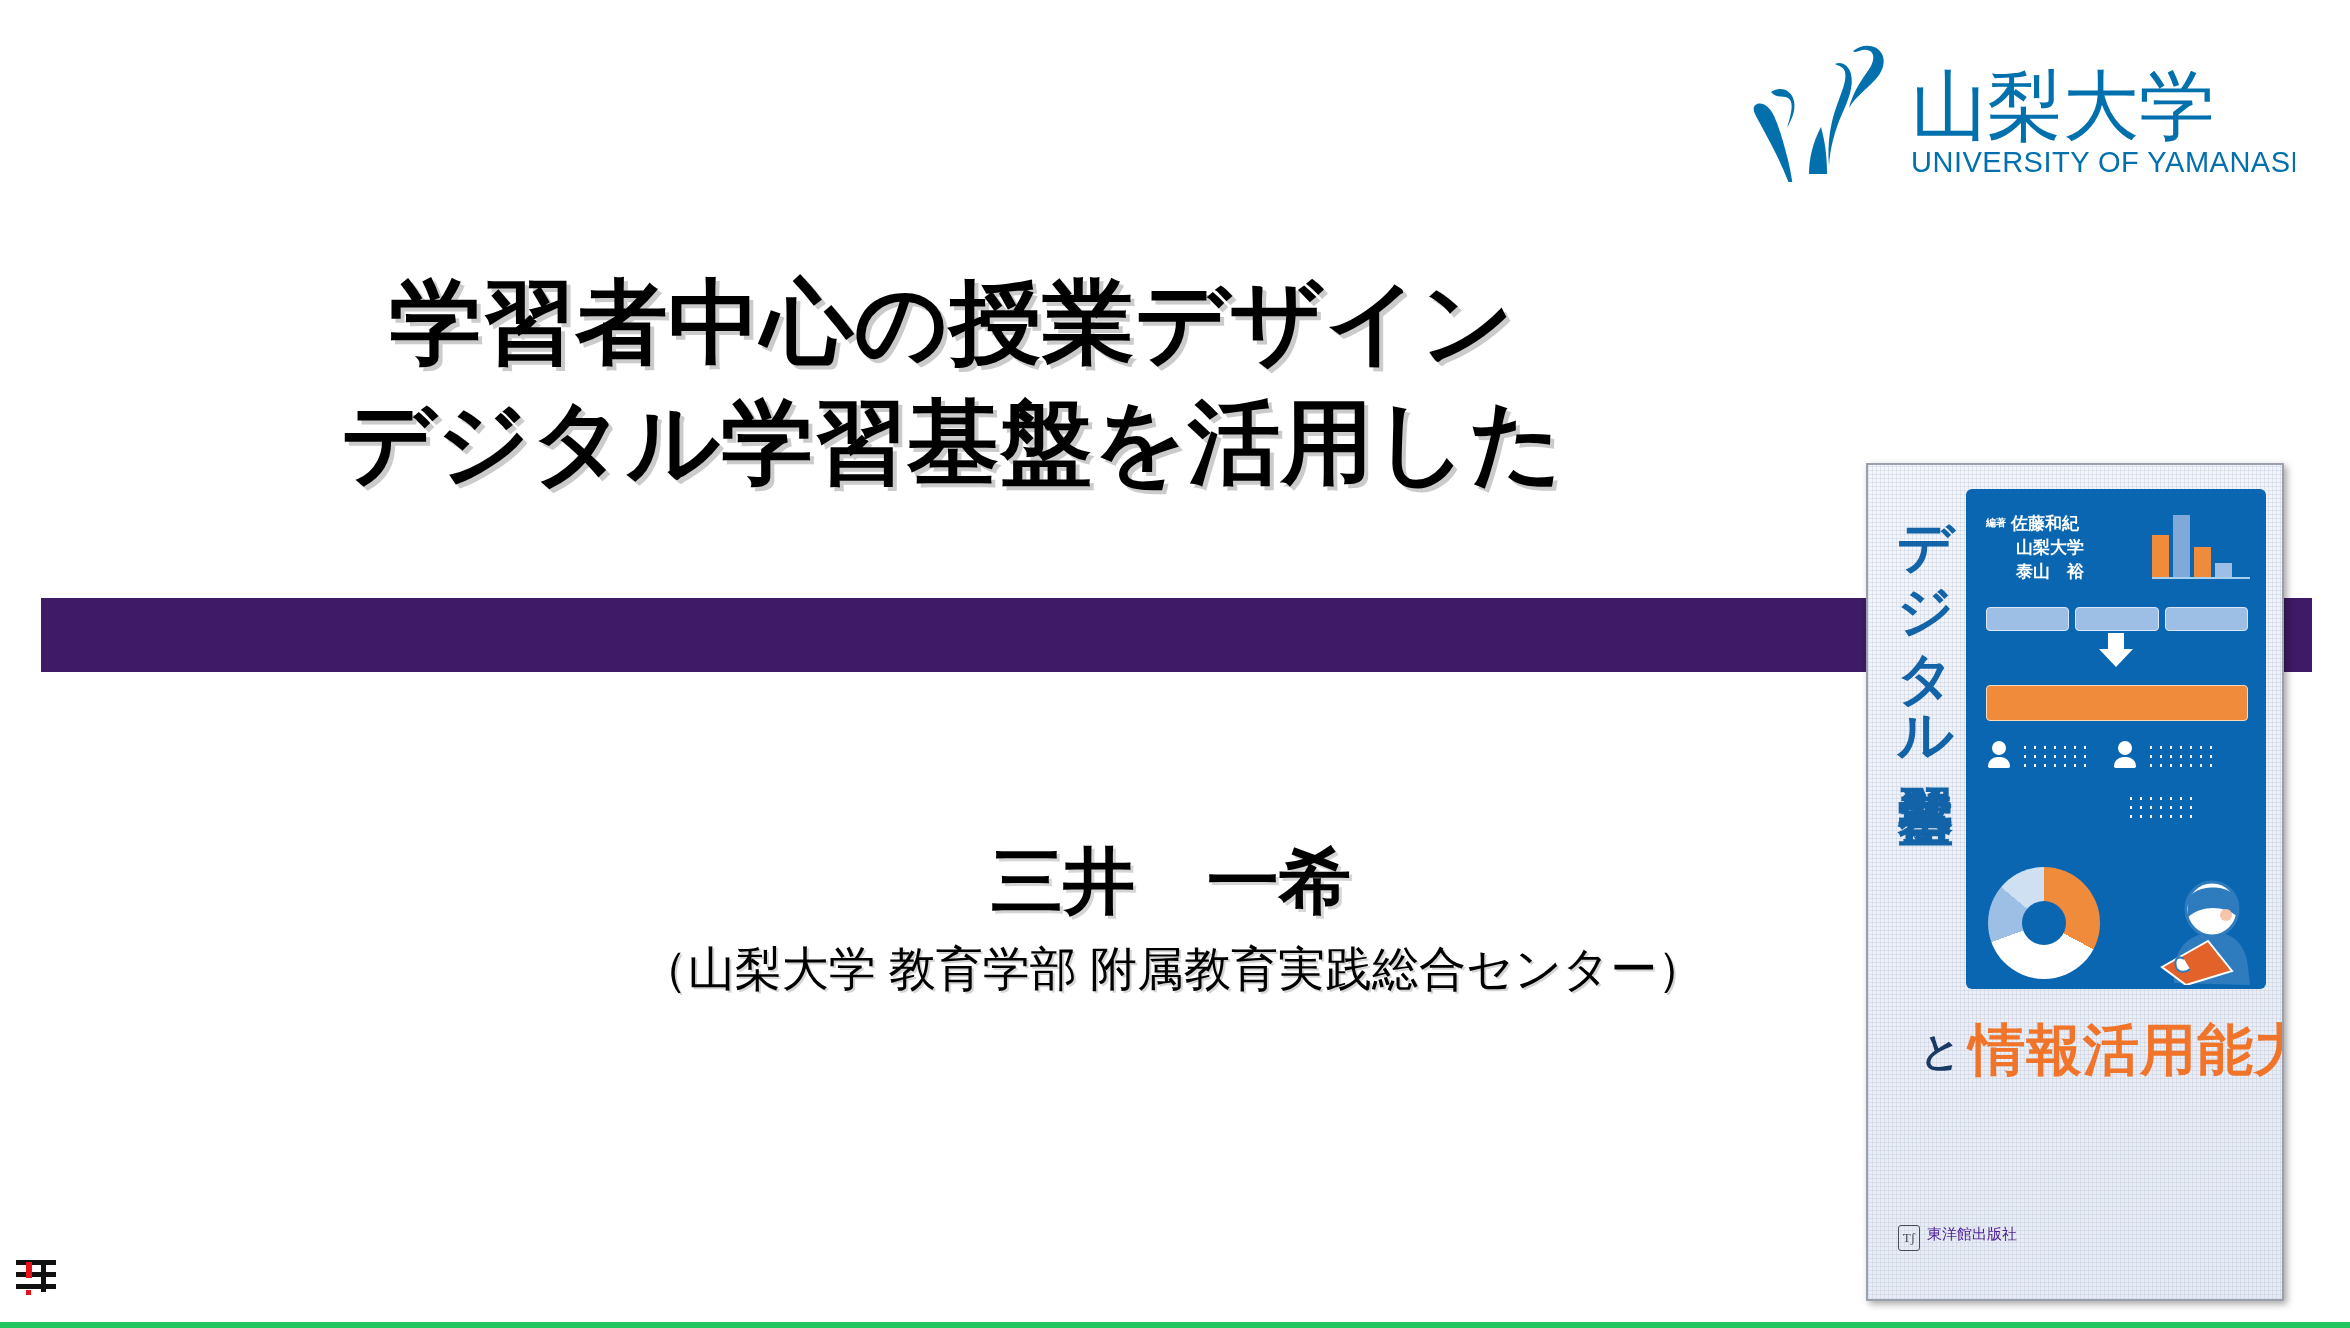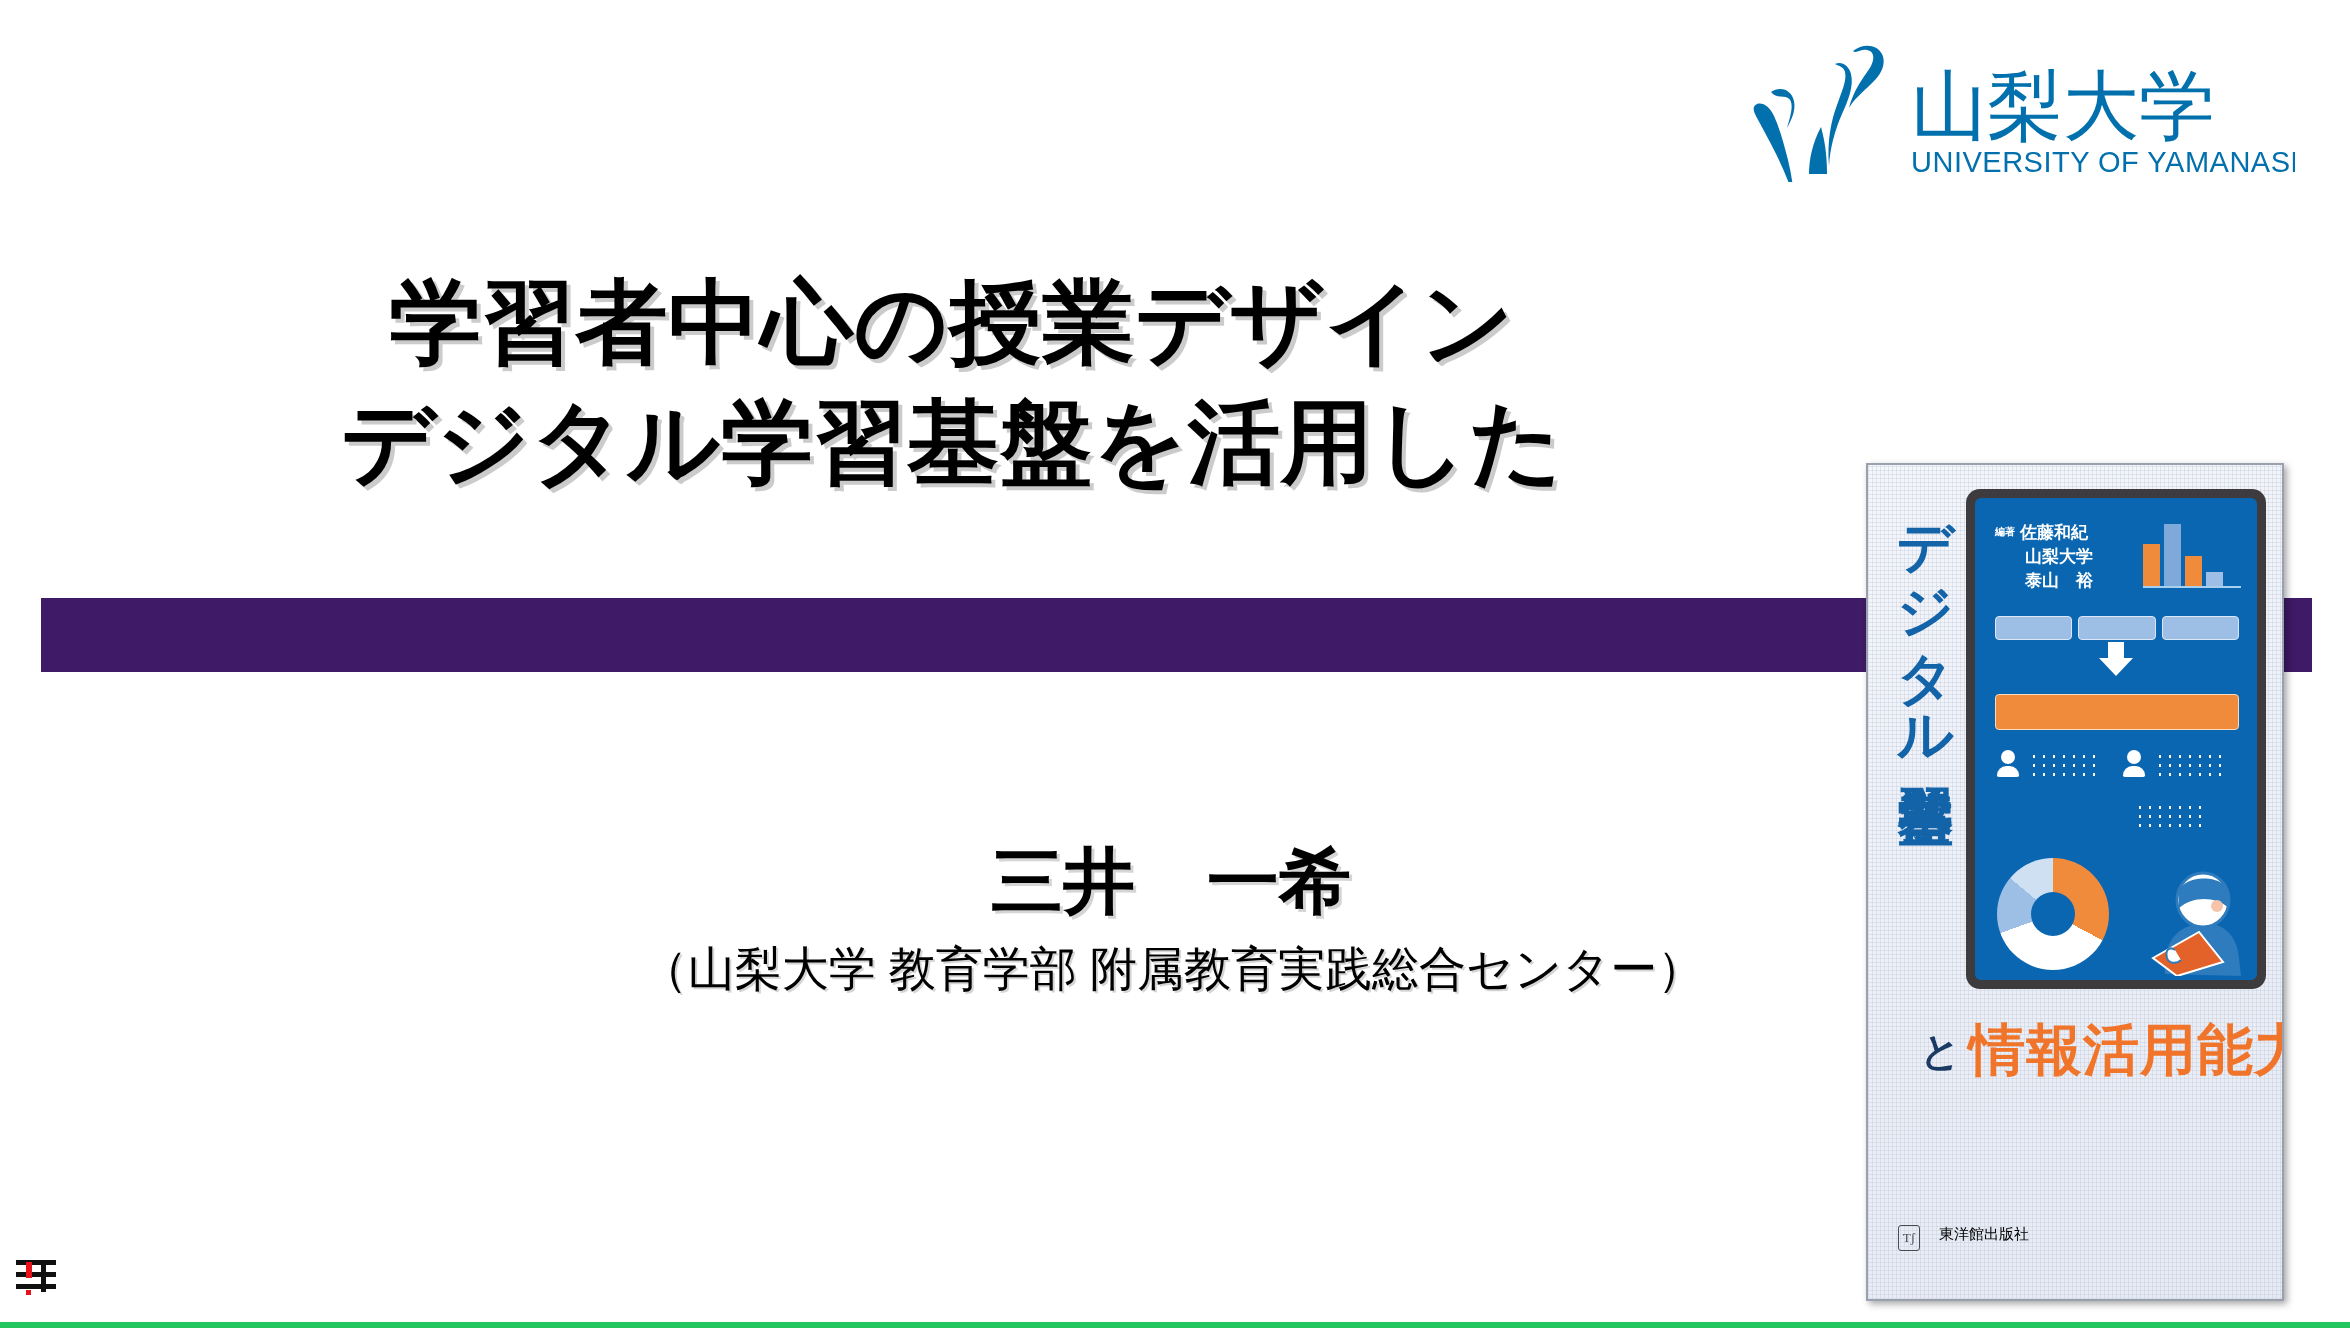--- a/index.html
+++ b/index.html
@@ -134,21 +134,20 @@
   }
   
   #cover-tablet {
     position: absolute;
     left: 98px;
     top: 24px;
     width: 300px;
     height: 500px;
     background: #3d3b3e;
     border-radius: 14px;
-    padding: 9px;
     box-sizing: border-box;
   }
   #cover-screen {
     position: relative;
     width: 100%;
     height: 100%;
     background: #0a66b0;
     border-radius: 6px;
     overflow: hidden;
   }
@@ -312,23 +311,22 @@
     border: 1.5px solid #4a4a52;
     border-radius: 3px;
     font-family: "Liberation Serif", serif;
     font-size: 13px;
     color: #4a4a52;
     display: flex; align-items: center; justify-content: center;
   }
   #cover-pub-name {
     font-family: "DejaVu Sans", "Liberation Sans", sans-serif;
     font-size: 15px;
-    color: #000000;
+    color: #4c1d95;
     letter-spacing: 0px;
-    margin-left: 12px;
   }
 
   
   #slide-mark {
     position: absolute;
     left: 14px;
     top: 1252px;
     width: 46px;
     height: 46px;
   }

